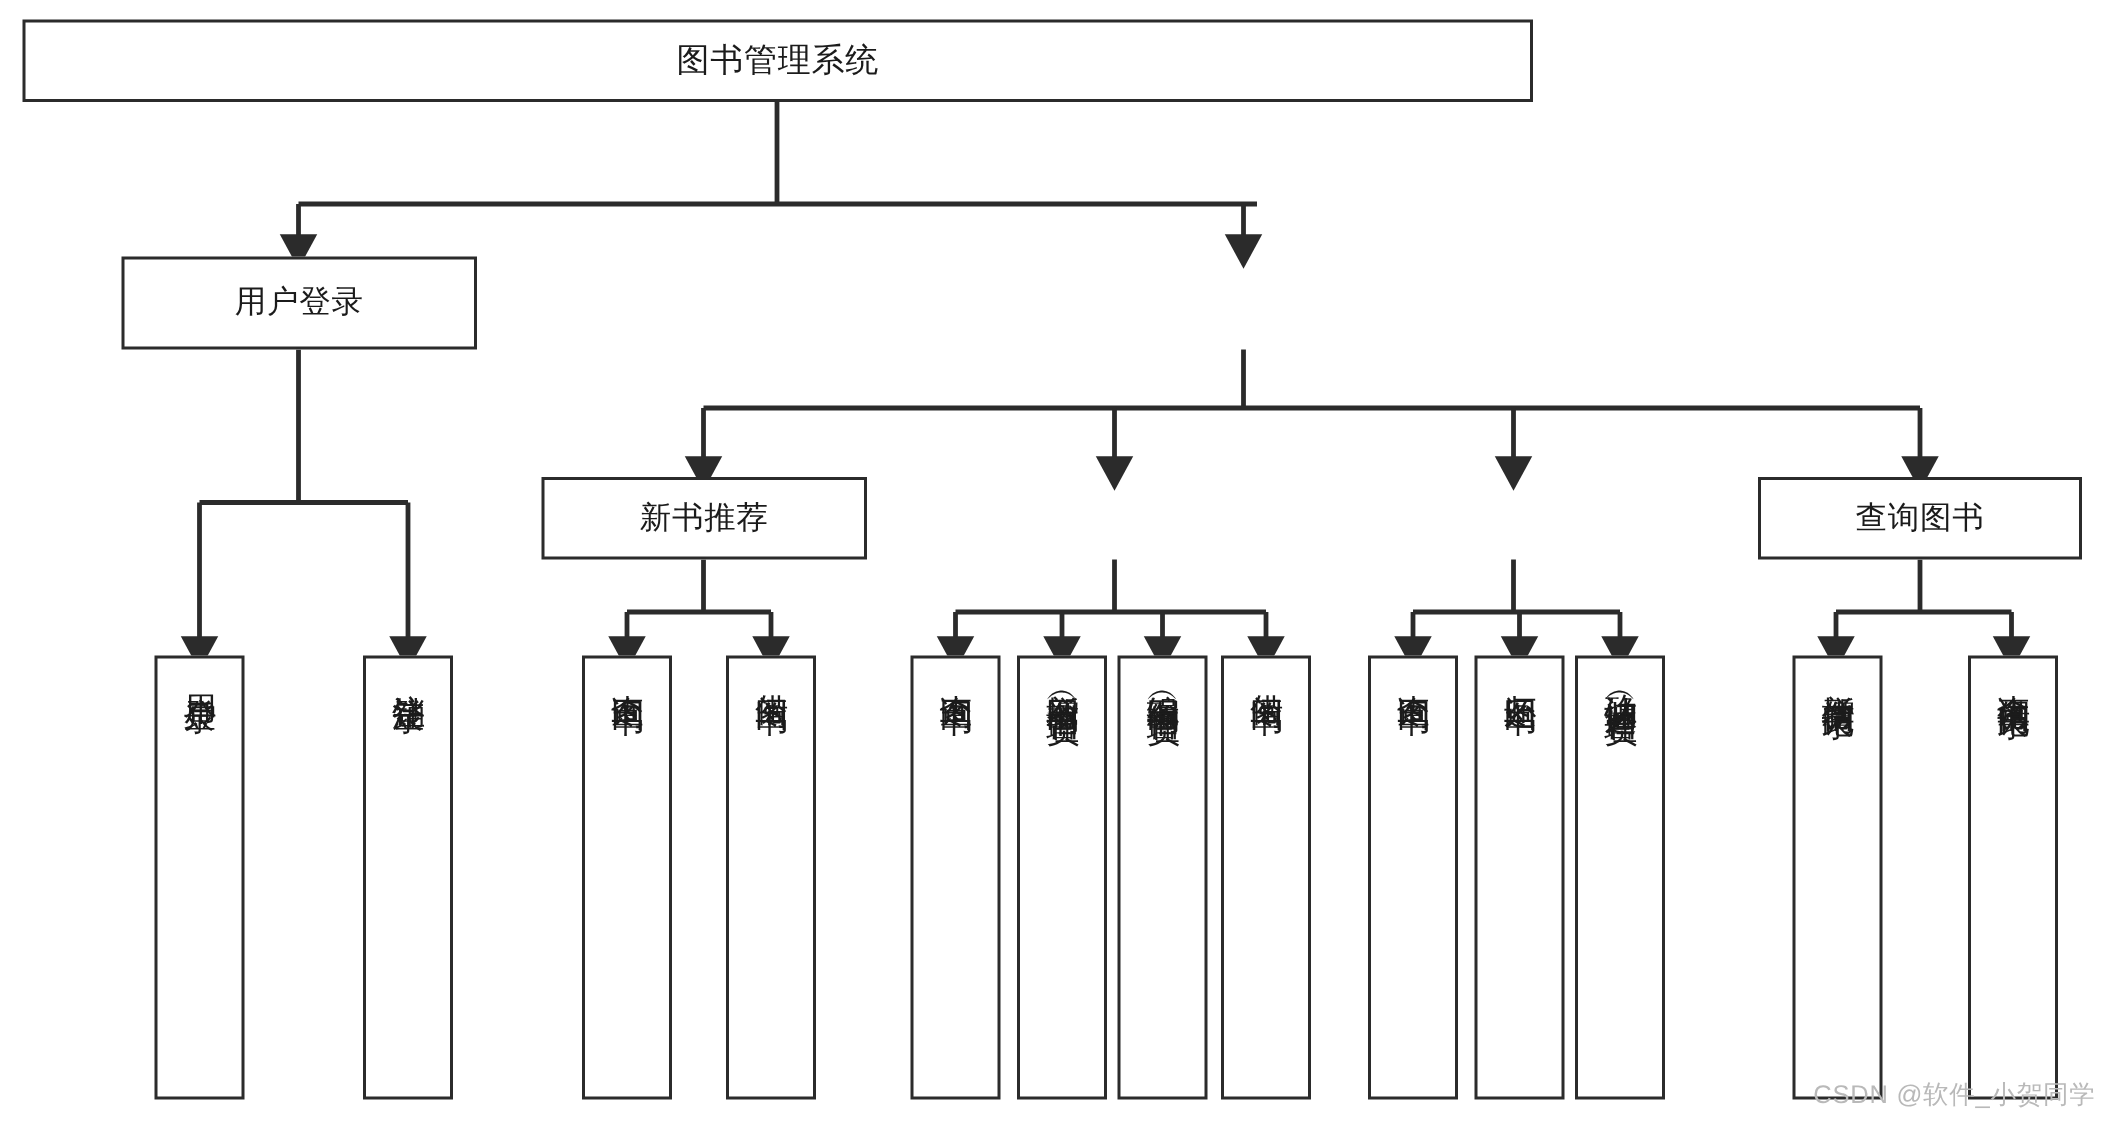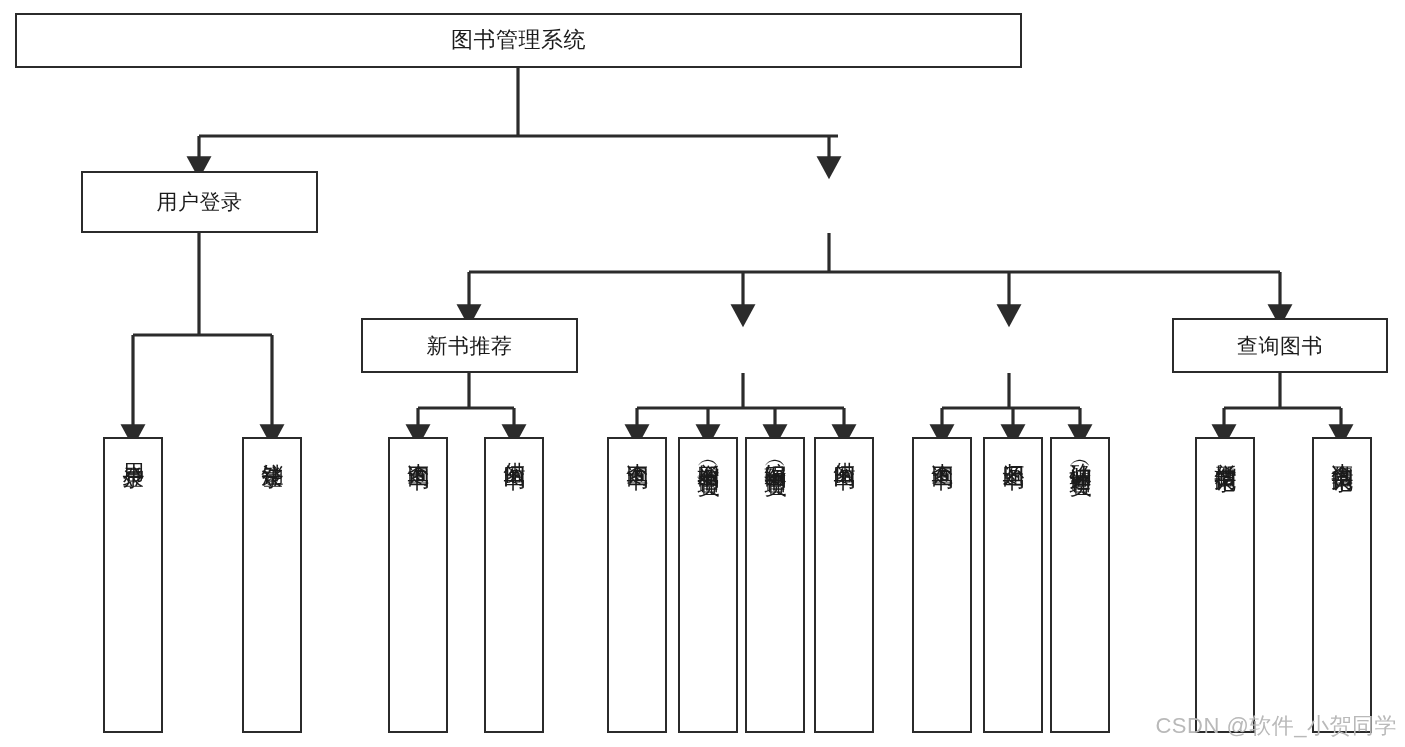--- a/index.html
+++ b/index.html
@@ -61,21 +61,21 @@
     text-orientation: upright;
     font-size: 22px;
     line-height: 1.04;
     letter-spacing: 2px;
     white-space: nowrap;
   }
   #watermark {
     position: absolute;
     right: 8px;
     bottom: 6px;
-    font-size: 22px;
+    font-size: 17px;
     color: #b9b9b9;
     letter-spacing: 0.5px;
     white-space: nowrap;
     user-select: none;
   }
 </style>
 </head>
 <body>
 
 <div id="diagram-root">

